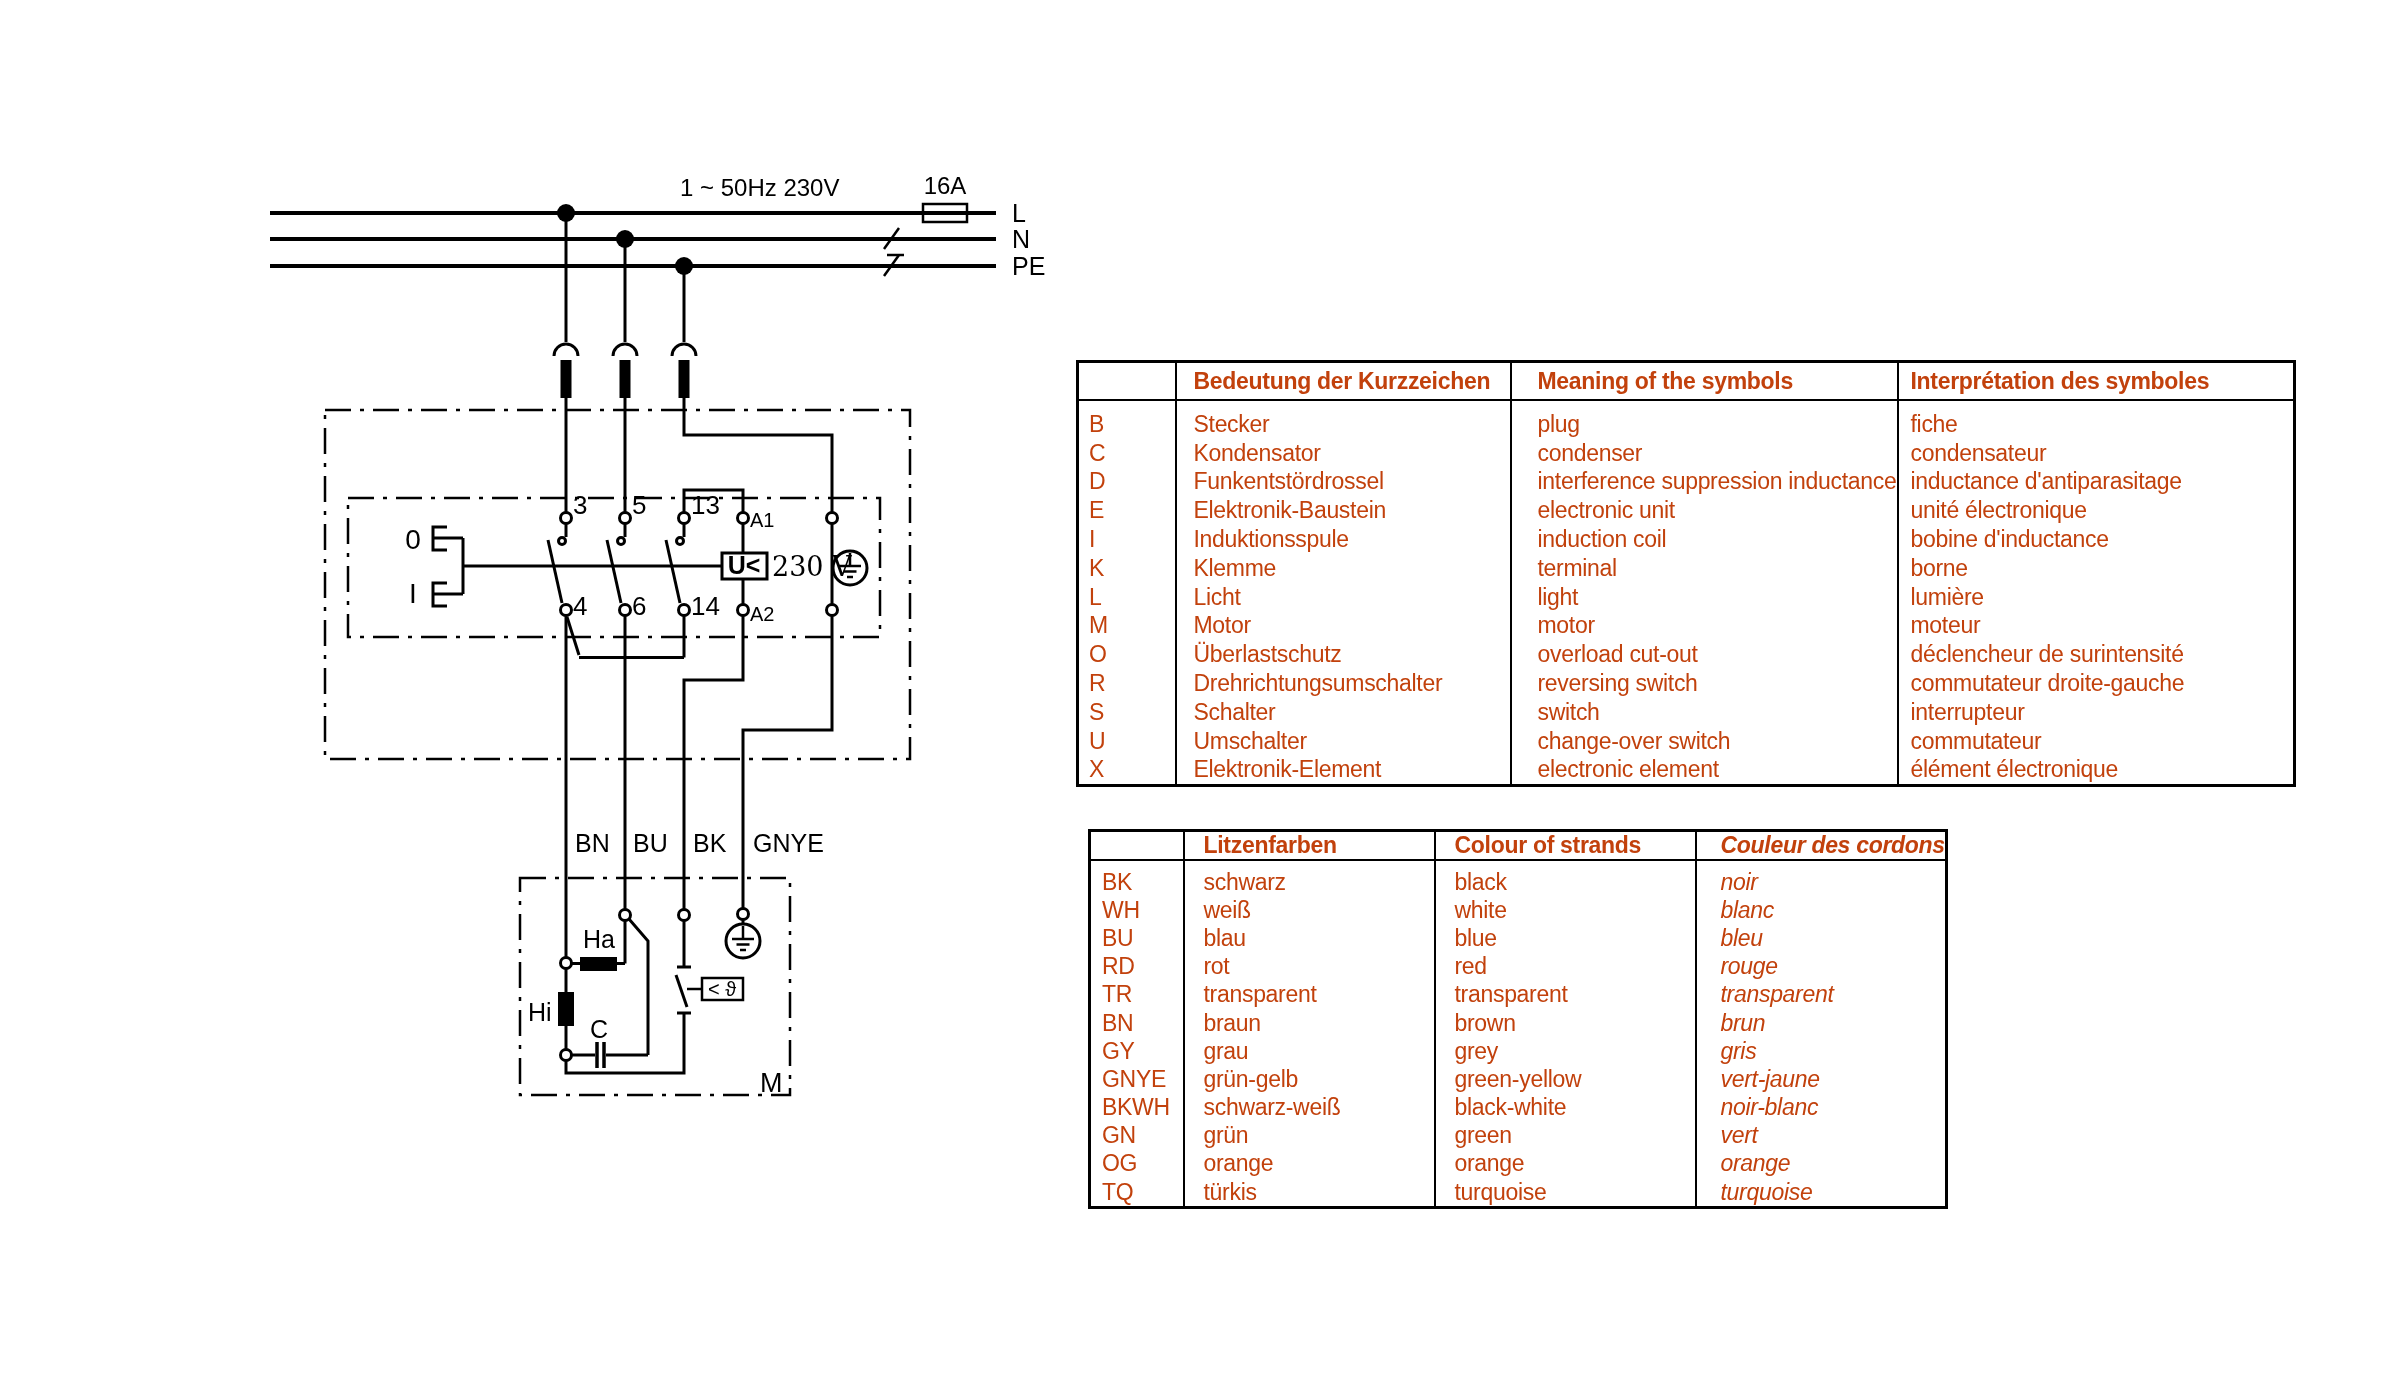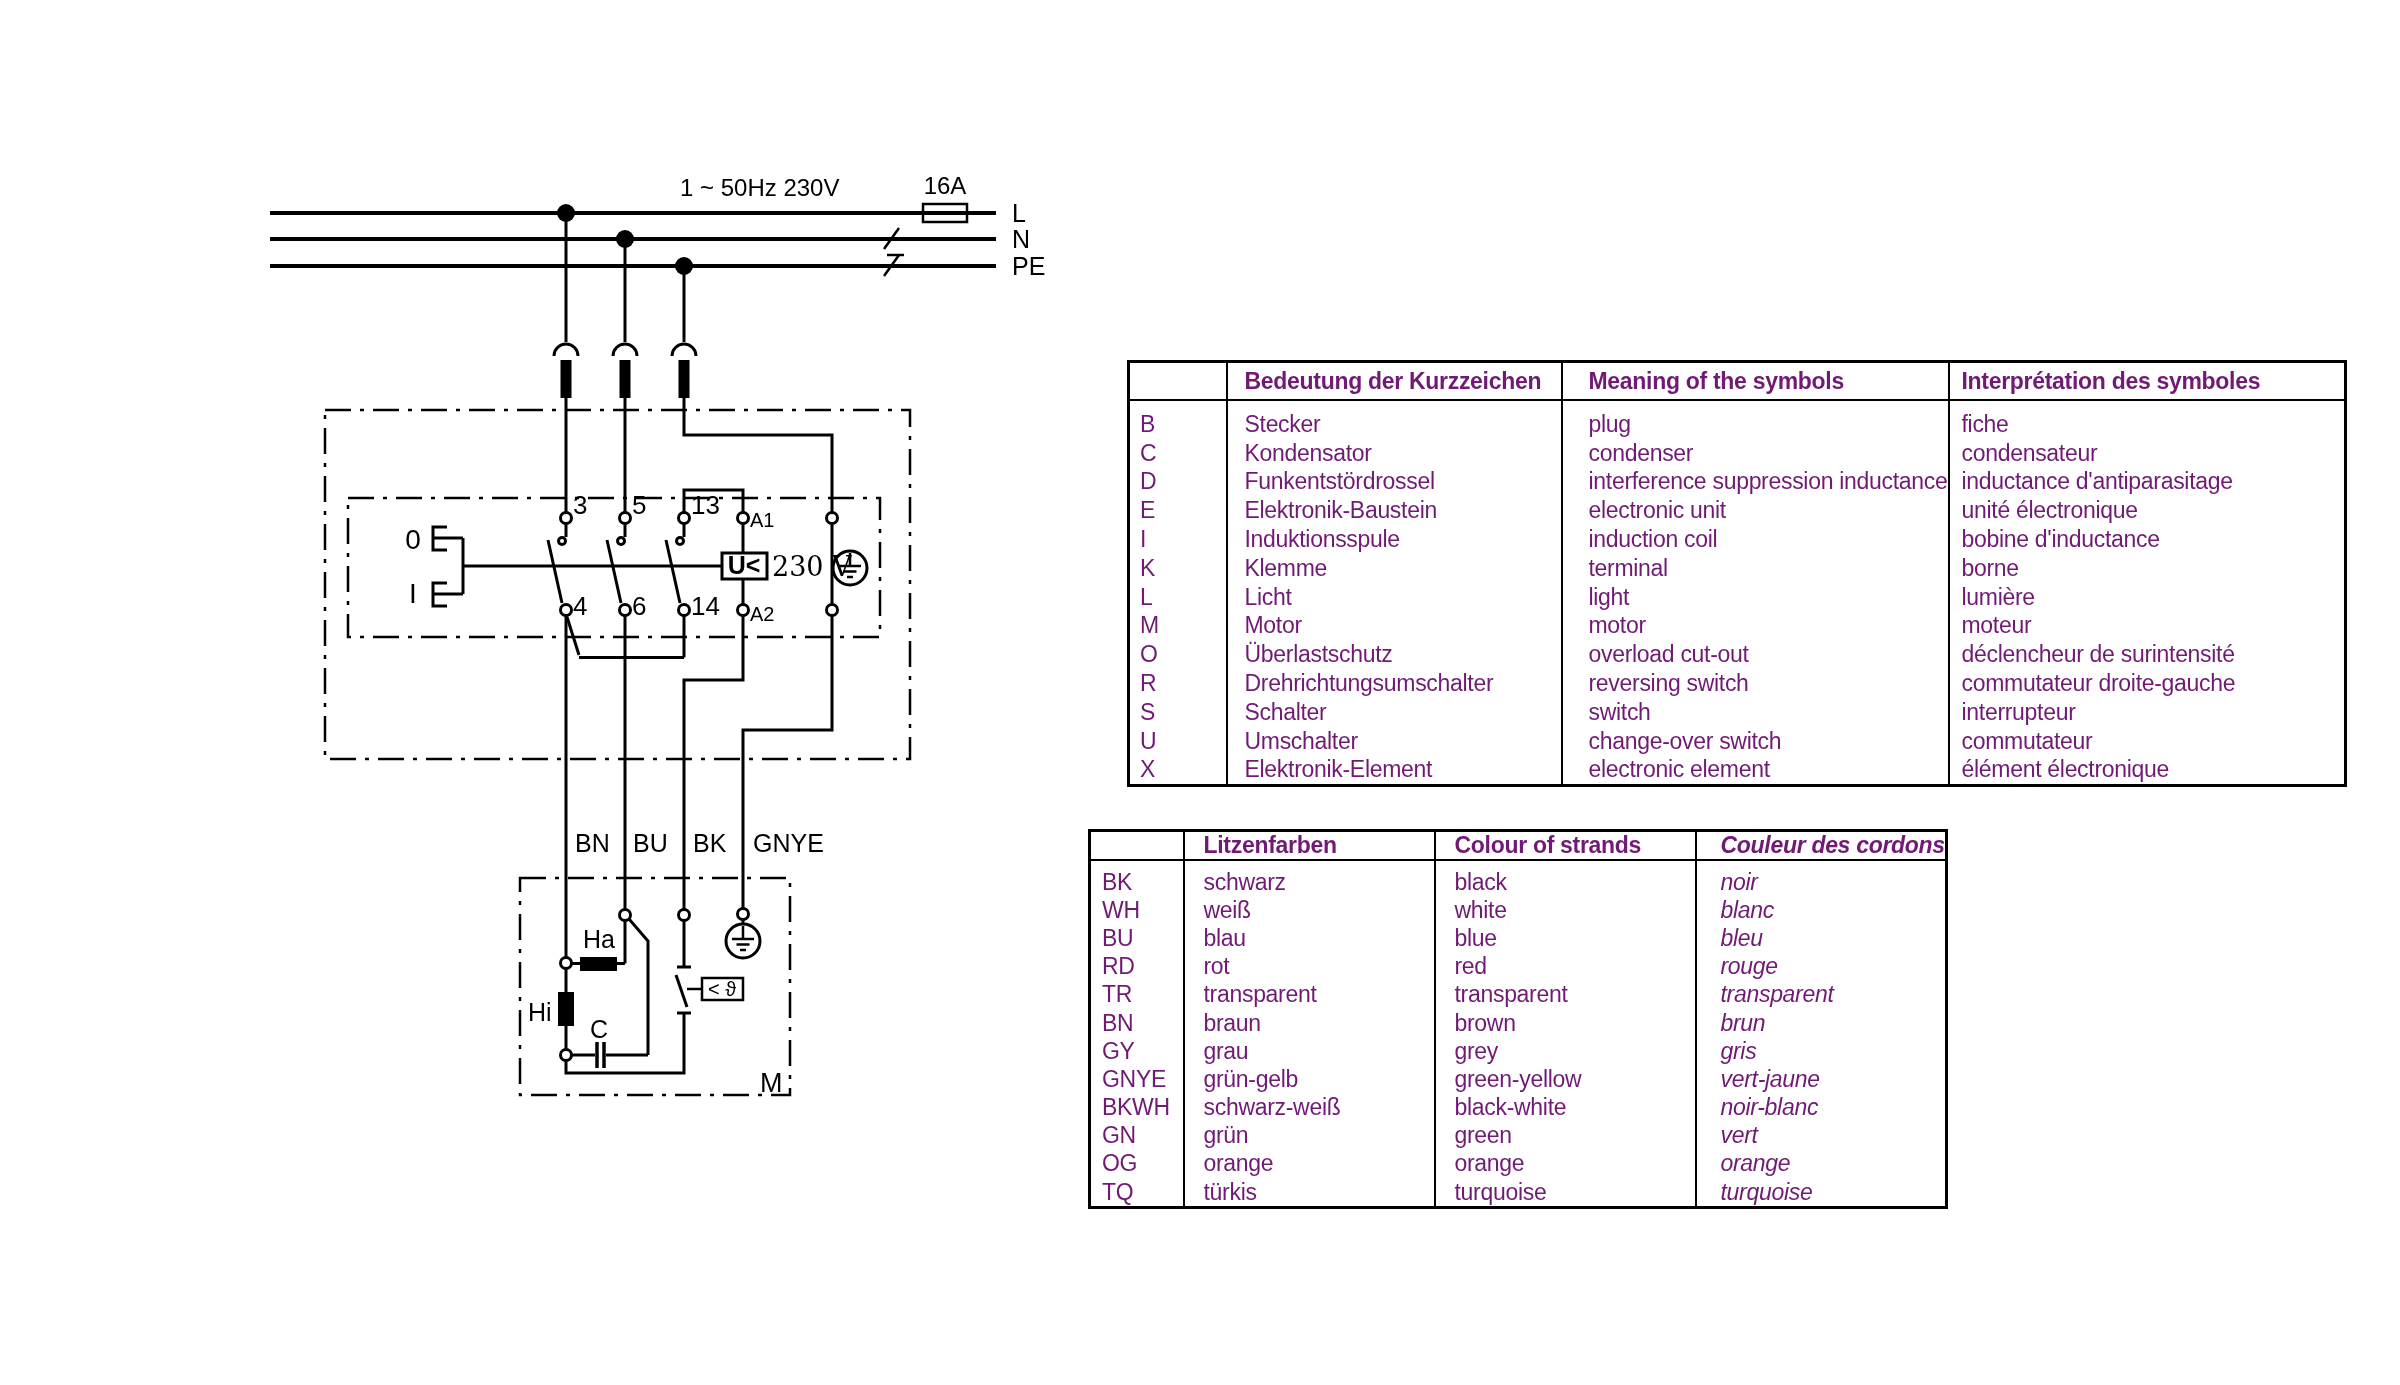--- a/index.html
+++ b/index.html
@@ -1,17 +1,17 @@
 <!DOCTYPE html>
 <html><head>
 <meta charset="utf-8">
 <style>
   html,body{margin:0;padding:0;background:#fff;}
   #stage{position:relative;width:2400px;height:1385px;background:#fff;overflow:hidden;
-         font-family:"Liberation Sans",sans-serif;color:#701a75;}
+         font-family:"Liberation Sans",sans-serif;color:#c2410c;}
   svg text{font-family:"Liberation Sans",sans-serif;fill:#000;}
   svg .serif{font-family:"DejaVu Serif","Liberation Serif",serif;}
   .wire{stroke:#000;stroke-width:3;fill:none;}
   .busline{stroke:#000;stroke-width:4;fill:none;}
   .thin{stroke:#000;stroke-width:2.5;fill:none;}
   .dashdot{stroke:#000;stroke-width:2.5;fill:none;stroke-dasharray:26 9 4 9;}
   .term{stroke:#000;stroke-width:3;fill:#fff;}
   .dot{fill:#000;stroke:none;}
   .blk{fill:#000;stroke:none;}
   .box{stroke:#000;stroke-width:3;fill:none;}
@@ -219,21 +219,21 @@
         <path class="thin" d="M743 926 V939"></path>
         <path class="thin" d="M732 939 H754"></path>
         <path class="thin" d="M736.5 944.5 H749.5"></path>
         <path class="thin" d="M740 950 H746"></path>
       </g>
       <text x="760" y="1092" font-size="27">M</text>
     </g>
   </svg>
 
   
-  <div class="tbl symbols" style="left:1127px;top:360px;">
+  <div class="tbl symbols" style="left:1076px;top:360px;">
     <table>
       <colgroup>
           <col style="width:98px">
           <col style="width:335px">
           <col style="width:380px">
           <col style="width:397px">
         </colgroup>
       <thead>
         <tr>
           <th></th>

